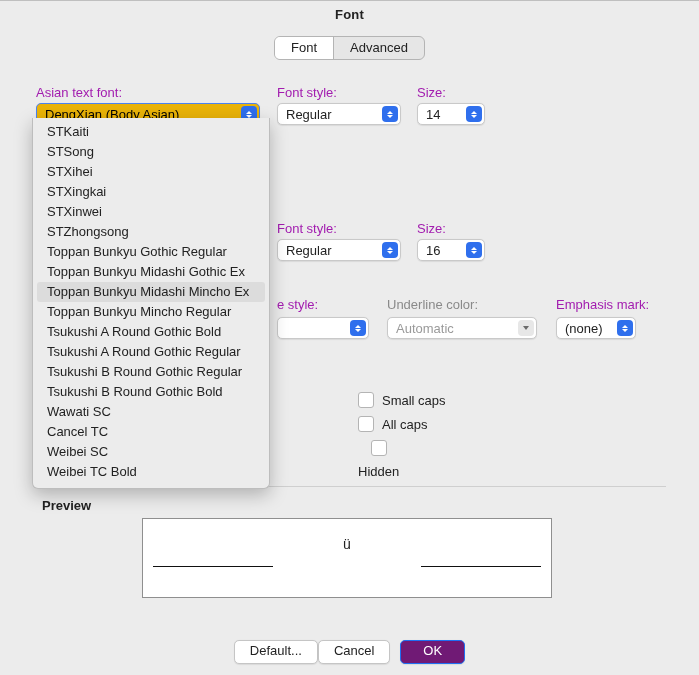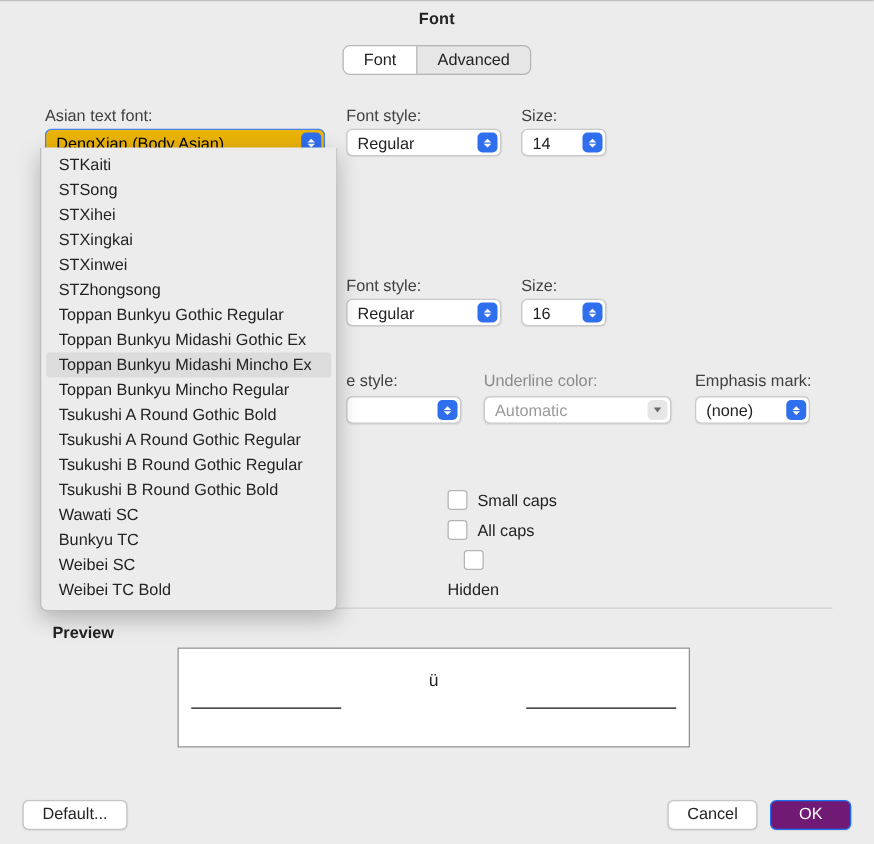--- a/index.html
+++ b/index.html
@@ -49,21 +49,21 @@
     cursor: default;
   }
   .segment + .segment { border-left: 1px solid #b4b4b4; }
   .segment.active {
     background: #ffffff;
     font-weight: 500;
   }
   .label {
     position: absolute;
     font-size: 13px;
-    color: #404040;
+    color: #a21caf;
   }
   .combo {
     position: absolute;
     height: 22px;
     background: #ffffff;
     border: 1px solid #c9c9c9;
     border-radius: 5px;
     display: flex;
     align-items: center;
     padding: 0 22px 0 8px;
@@ -172,21 +172,21 @@
     font-size: 14px;
     transform: translateY(-14px);
   }
 
   .footer {
     position: absolute;
     bottom: 12px;
     left: 0; right: 0;
     padding: 0 18px;
     display: flex;
-    justify-content: space-between;
+    justify-content: center;
     align-items: center;
   }
   .button {
     height: 22px;
     padding: 0 15px;
     border: 1px solid #c5c5c5;
     border-radius: 5px;
     background: #ffffff;
     font-size: 13px;
     line-height: 20px;
@@ -279,21 +279,21 @@
   <div class="label" style="left:556px; top:296px;">Emphasis mark:</div>
 
   <div class="combo" style="left:277px; top:316px; width:92px;">
     <span></span>
     <span class="arrow"></span>
   </div>
   <div class="combo grey disabled" style="left:387px; top:316px; width:150px;">
     <span>Automatic</span>
     <span class="arrow dropdown-only"></span>
   </div>
-  <div class="combo" style="left:556px; top:316px; width:92px;">
+  <div class="combo" style="left:556px; top:316px; width:80px;">
     <span>(none)</span>
     <span class="arrow"></span>
   </div>
 
   <div class="checkbox" style="left:358px; top:391px;">
     <span class="box"></span>
     <span>Small caps</span>
   </div>
   <div class="checkbox" style="left:358px; top:415px;">
     <span class="box"></span>
@@ -325,21 +325,21 @@
       <div class="opt">STZhongsong</div>
       <div class="opt">Toppan Bunkyu Gothic Regular</div>
       <div class="opt">Toppan Bunkyu Midashi Gothic Ex</div>
       <div class="opt highlight">Toppan Bunkyu Midashi Mincho Ex</div>
       <div class="opt">Toppan Bunkyu Mincho Regular</div>
       <div class="opt">Tsukushi A Round Gothic Bold</div>
       <div class="opt">Tsukushi A Round Gothic Regular</div>
       <div class="opt">Tsukushi B Round Gothic Regular</div>
       <div class="opt">Tsukushi B Round Gothic Bold</div>
       <div class="opt">Wawati SC</div>
-      <div class="opt">Bunkyu TC</div>
+      <div class="opt">Cancel TC</div>
       <div class="opt">Weibei SC</div>
       <div class="opt">Weibei TC Bold</div>
     </div>
 
   <div class="footer">
     <div class="button">Default...</div>
     <div class="footer-right">
       <div class="button">Cancel</div>
       <div class="button primary">OK</div>
     </div>

